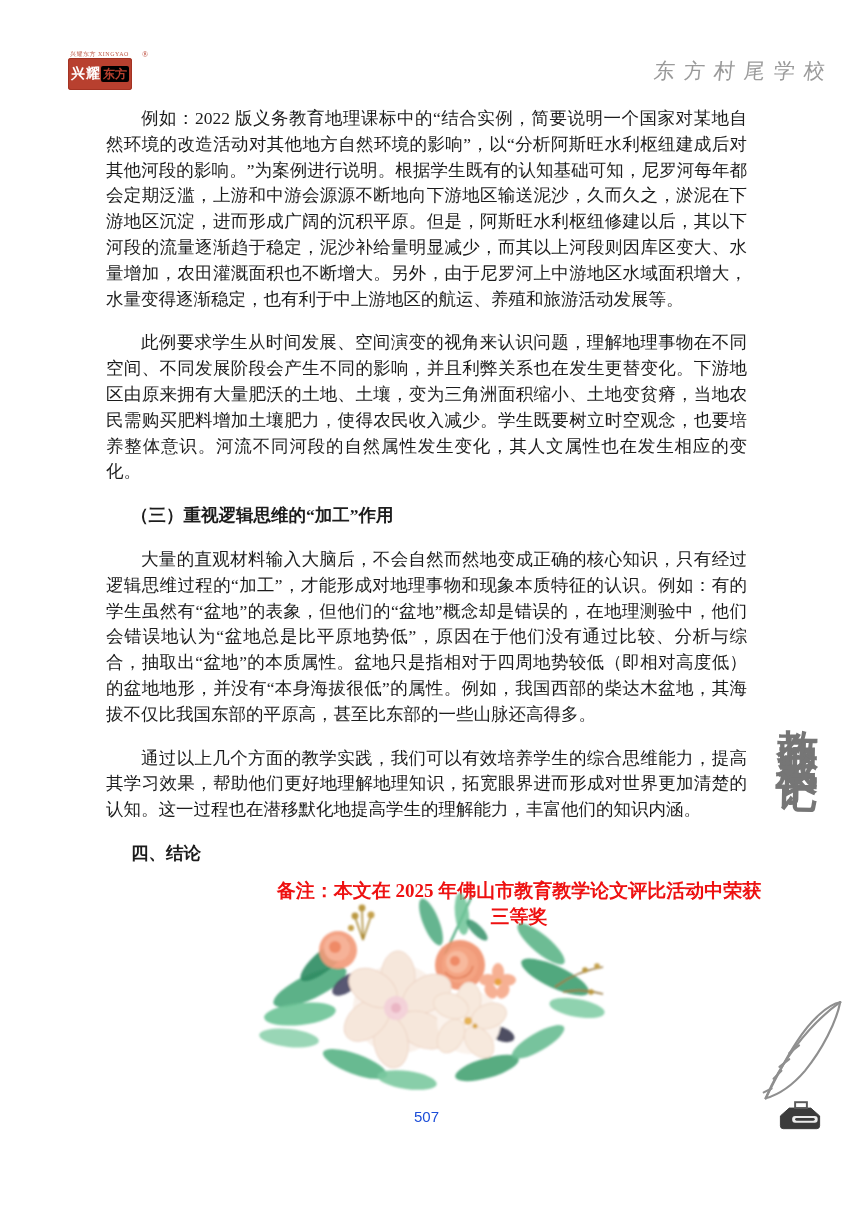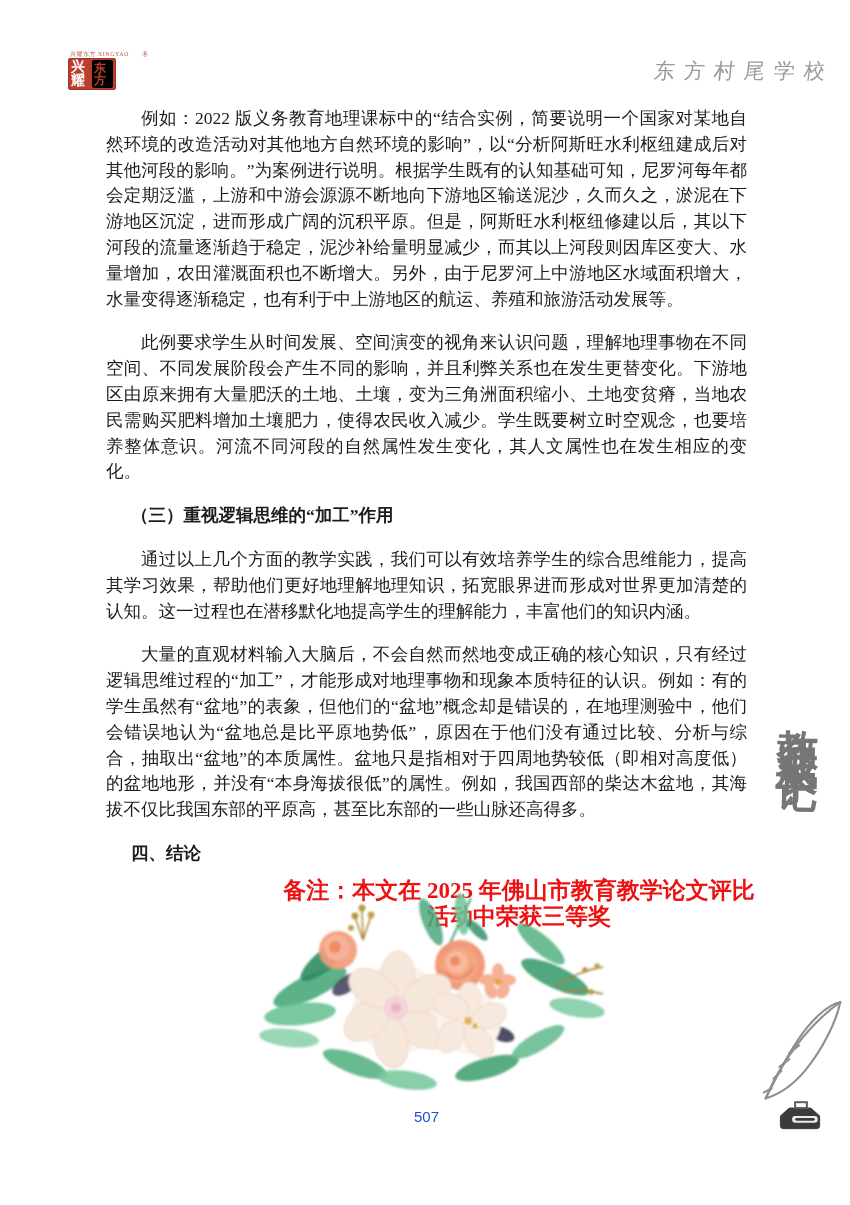--- a/index.html
+++ b/index.html
@@ -1,40 +1,40 @@
 <!DOCTYPE html>
 <html><head>
 <meta charset="utf-8">
 <style>
   html,body{margin:0;padding:0;background:#ffffff;}
   .page{position:relative;width:850px;height:1205px;background:#ffffff;overflow:hidden;
         font-family:"Liberation Serif", serif;color:#1c1c1c;}
 
   
   .hdr-logo{position:absolute;left:68px;top:52px;width:74px;height:40px;}
-  .seal{position:absolute;left:0;top:6px;width:48px;height:32px;background:#b8402f;border-radius:3px;
+  .seal{position:absolute;left:0;top:6px;width:64px;height:32px;background:#b8402f;border-radius:3px;
         display:flex;align-items:center;justify-content:space-between;padding:2px 3px;box-sizing:border-box;
         box-shadow:0 0 0 1px #a33323 inset;}
   .seal-dark{color:#ffffff;font-weight:bold;font-size:14px;letter-spacing:1px;line-height:1;}
   .seal-light{background:#000000;color:#b8402f;font-weight:bold;font-size:12px;line-height:1;
         padding:2px 2px;border-radius:2px;}
   .seal-top{position:absolute;left:2px;top:-2px;color:#c05a47;font-size:6px;letter-spacing:.5px;white-space:nowrap;}
   .seal-reg{position:absolute;right:-6px;top:-2px;color:#b8402f;font-size:8px;}
   .brand{position:absolute;left:148px;top:56px;font-size:23px;font-weight:bold;color:#8d3a2b;
         letter-spacing:4px;font-family:"Liberation Serif",serif;}
   .school{position:absolute;right:16px;top:57px;font-size:21px;color:#9a9a9a;letter-spacing:9px;
         transform:skewX(-6deg);font-family:"Liberation Serif",serif;}
 
   
   .article{position:absolute;left:88px;top:88px;width:677px;font-size:17.5px;line-height:25.8px;
         text-align:justify;}
   .article p{margin:18px;text-indent:2em;}
   .article h3{margin:8px;font-size:17.5px;line-height:25.8px;font-weight:bold;text-indent:2em;}
   .note{margin-top:11px;padding-left:185px;text-align:center;color:#ee1111;font-weight:bold;
-        font-size:23px;text-indent:0 !important;}
+        font-size:19px;text-indent:0 !important;}
 
   
   .flower{position:absolute;left:255px;top:892px;width:365px;height:215px;}
   .vtitle{position:absolute;left:766px;top:696px;width:60px;writing-mode:vertical-rl;text-orientation:upright;
         font-size:42px;letter-spacing:8px;color:#5f5f5f;font-weight:bold;
         font-family:"Liberation Serif",serif;transform:rotate(1deg);opacity:.85;}
   .quill{position:absolute;left:752px;top:993px;width:98px;height:140px;}
   .footer{position:absolute;left:88px;top:1108px;width:677px;text-align:center;font-size:15px;
         color:#1d4ed8;font-family:"Liberation Sans",sans-serif;}
 </style>
@@ -50,22 +50,22 @@
       <span class="seal-dark">兴耀</span>
       <span class="seal-light">东方</span>
     </div>
   </div>
   <div class="school">东方村尾学校</div>
 
   <div class="article">
     <p>例如：2022 版义务教育地理课标中的“结合实例，简要说明一个国家对某地自然环境的改造活动对其他地方自然环境的影响”，以“分析阿斯旺水利枢纽建成后对其他河段的影响。”为案例进行说明。根据学生既有的认知基础可知，尼罗河每年都会定期泛滥，上游和中游会源源不断地向下游地区输送泥沙，久而久之，淤泥在下游地区沉淀，进而形成广阔的沉积平原。但是，阿斯旺水利枢纽修建以后，其以下河段的流量逐渐趋于稳定，泥沙补给量明显减少，而其以上河段则因库区变大、水量增加，农田灌溉面积也不断增大。另外，由于尼罗河上中游地区水域面积增大，水量变得逐渐稳定，也有利于中上游地区的航运、养殖和旅游活动发展等。</p>
     <p>此例要求学生从时间发展、空间演变的视角来认识问题，理解地理事物在不同空间、不同发展阶段会产生不同的影响，并且利弊关系也在发生更替变化。下游地区由原来拥有大量肥沃的土地、土壤，变为三角洲面积缩小、土地变贫瘠，当地农民需购买肥料增加土壤肥力，使得农民收入减少。学生既要树立时空观念，也要培养整体意识。河流不同河段的自然属性发生变化，其人文属性也在发生相应的变化。</p>
     <h3>（三）重视逻辑思维的“加工”作用</h3>
+    <p>大量的直观材料输入大脑后，不会自然而然地变成正确的核心知识，只有经过逻辑思维过程的“加工”，才能形成对地理事物和现象本质特征的认识。例如：有的学生虽然有“盆地”的表象，但他们的“盆地”概念却是错误的，在地理测验中，他们会错误地认为“盆地总是比平原地势低”，原因在于他们没有通过比较、分析与综合，抽取出“盆地”的本质属性。盆地只是指相对于四周地势较低（即相对高度低）的盆地地形，并没有“本身海拔很低”的属性。例如，我国西部的柴达木盆地，其海拔不仅比我国东部的平原高，甚至比东部的一些山脉还高得多。</p>
     <p>通过以上几个方面的教学实践，我们可以有效培养学生的综合思维能力，提高其学习效果，帮助他们更好地理解地理知识，拓宽眼界进而形成对世界更加清楚的认知。这一过程也在潜移默化地提高学生的理解能力，丰富他们的知识内涵。</p>
-    <p>大量的直观材料输入大脑后，不会自然而然地变成正确的核心知识，只有经过逻辑思维过程的“加工”，才能形成对地理事物和现象本质特征的认识。例如：有的学生虽然有“盆地”的表象，但他们的“盆地”概念却是错误的，在地理测验中，他们会错误地认为“盆地总是比平原地势低”，原因在于他们没有通过比较、分析与综合，抽取出“盆地”的本质属性。盆地只是指相对于四周地势较低（即相对高度低）的盆地地形，并没有“本身海拔很低”的属性。例如，我国西部的柴达木盆地，其海拔不仅比我国东部的平原高，甚至比东部的一些山脉还高得多。</p>
     <h3>四、结论</h3>
     <div class="note">备注：本文在 2025 年佛山市教育教学论文评比活动中荣获三等奖</div>
   </div>
 
   <svg class="flower" viewBox="0 0 365 215" xmlns="http://www.w3.org/2000/svg">
     <defs>
       <filter id="wc" x="-30%" y="-30%" width="160%" height="160%">
           <feGaussianBlur stdDeviation="1.3"></feGaussianBlur>
         </filter>
     </defs>

